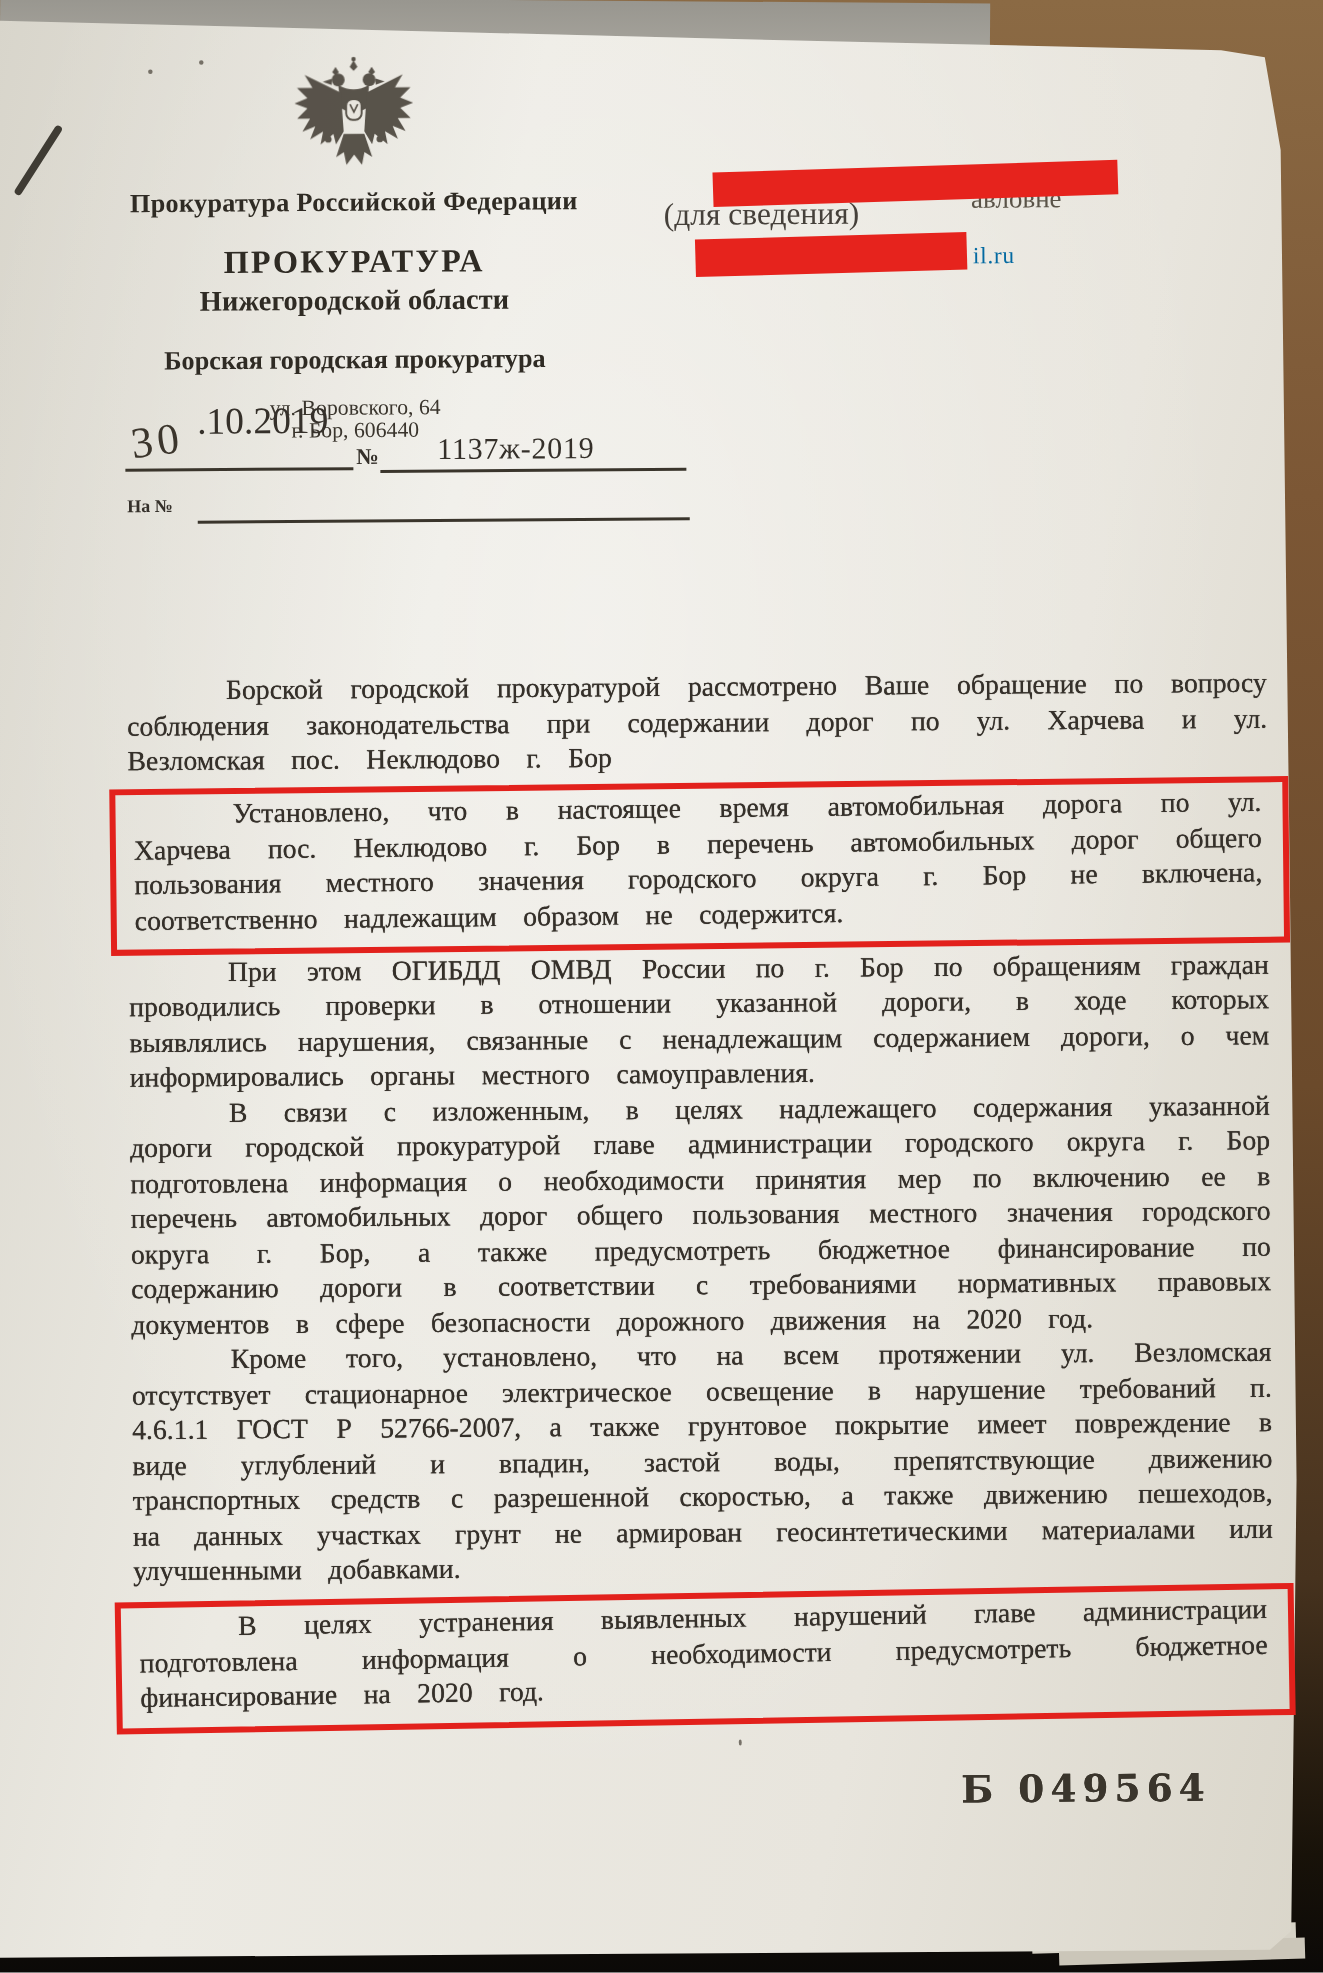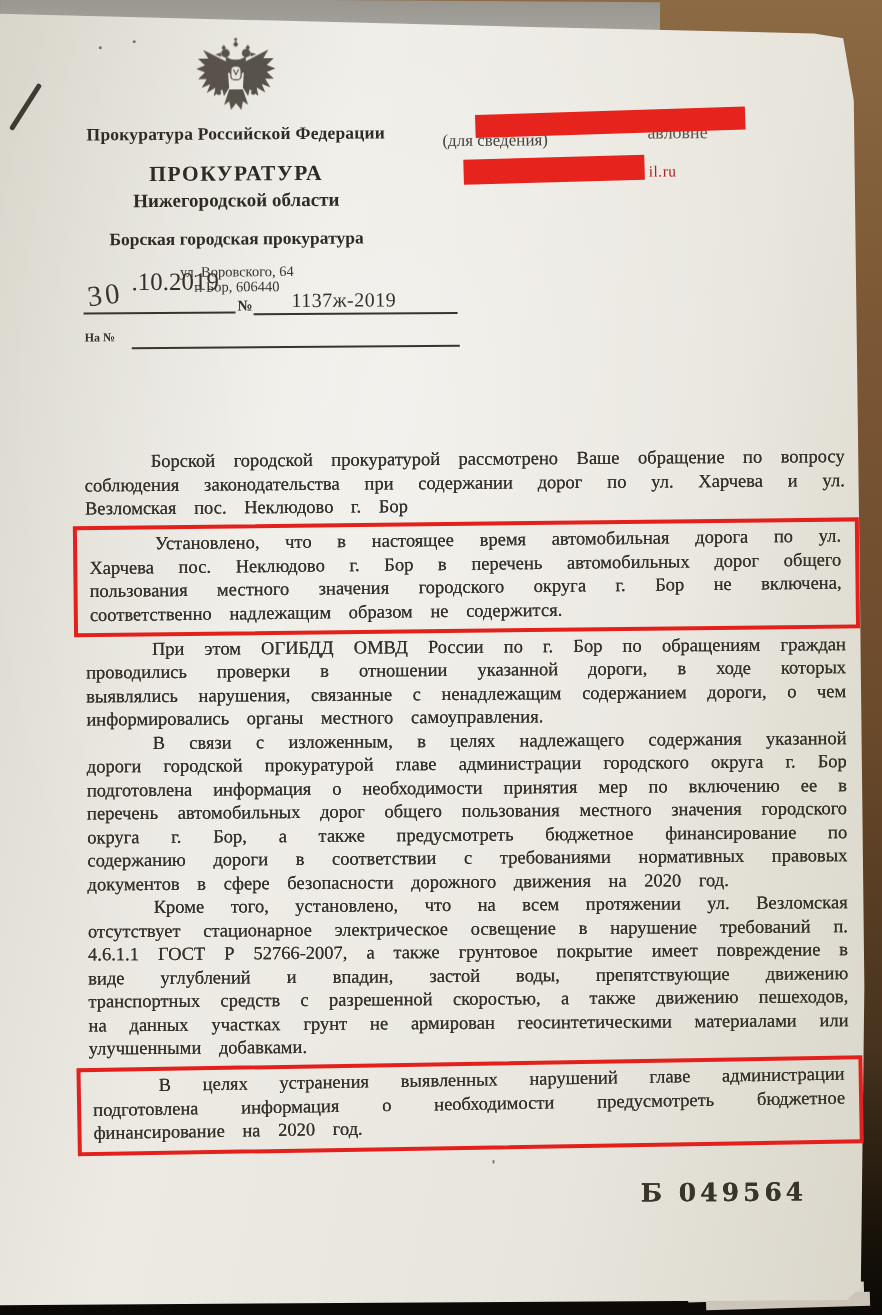--- a/index.html
+++ b/index.html
@@ -46,22 +46,22 @@
   .rule{background:#3a352c;height:1.6px;}
   .u1{left:86px;top:310px;width:152px;}
   .u2{left:256px;top:312px;width:204px;}
   .na-no{left:87px;top:328px;font-size:12px;font-weight:700;}
   .u3{left:134px;top:345px;width:328px;}
   
   .redbar{background:#e6231d;z-index:5;}
   .bar1{left:479px;top:112px;width:270px;height:23px;transform:rotate(-1.4deg);}
   .bar2{left:467px;top:158px;width:181px;height:25px;transform:rotate(-1.2deg);}
   .frag1{left:651px;top:124px;font-size:18px;color:#56504699;z-index:4;color:#5a5348;}
-  .for-info{left:446px;top:131px;font-size:17px;color:#45403a;z-index:4;}
-  .frag2{left:652px;top:164px;font-size:15.5px;color:#b91c1c;z-index:4;letter-spacing:.5px;}
+  .for-info{left:446px;top:131px;font-size:21px;color:#45403a;z-index:4;}
+  .frag2{left:652px;top:164px;font-size:15.5px;color:#0369a1;z-index:4;letter-spacing:.5px;}
   
   .body-text{left:86px;top:448px;width:760px;}
   .body-text p{
     margin:0;font-size:18.5px;line-height:23.5px;word-spacing:13px;
     text-align:justify;text-indent:66px;
     text-shadow:0 0 .45px currentColor;
   }
   .red-box{
     border:4px solid #e2211c;margin:3px -14px 3px -12px;padding:3px 14px 6px 12px;
   }

